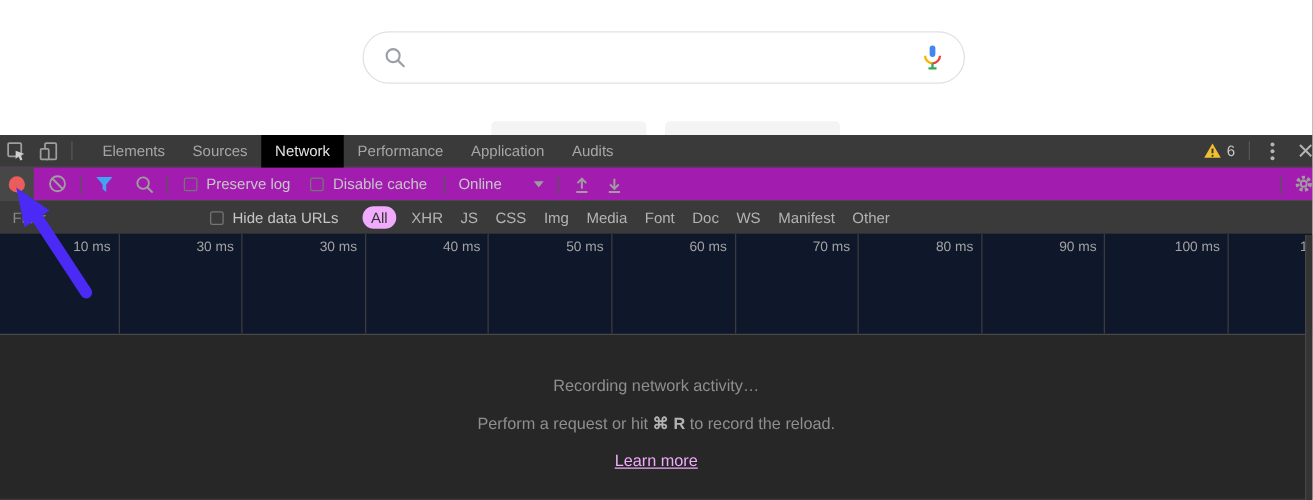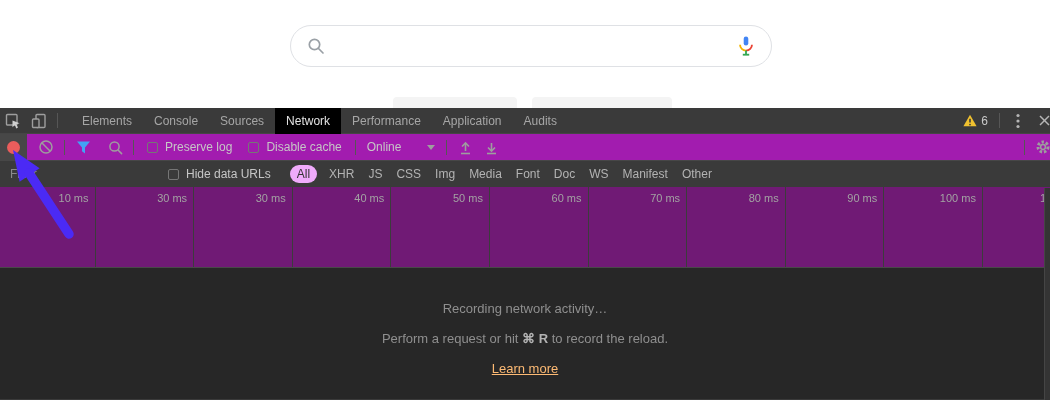--- a/index.html
+++ b/index.html
@@ -40,30 +40,30 @@
   .caret { width:0; height:0; border-left:4px solid transparent; border-right:4px solid transparent; border-top:5px solid #9e9e9e; margin-left:26px; }
   .spacer { flex:1; }
 
   .filterbar { height:26px; display:flex; align-items:center; background:#3a3a3a; }
   .filter-input { width:150px; margin-left:10px; border:none; outline:none; background:transparent; color:#ddd; font-size:12px; }
   .filter-input::placeholder { color:#8a8a8a; }
   .types { display:flex; align-items:center; margin-left:6px; }
   .type { padding:0 7px; color:#b3b3b3; white-space:nowrap; }
   .type.pill { background:#f0abfc; color:#333; border-radius:9px; padding:2px 7px; margin:0 5px; }
 
-  .timeline { position:relative; height:81px; background:#701a75; border-bottom:1px solid #484848; overflow:hidden; }
+  .timeline { position:relative; height:81px; background:#0f172a; border-bottom:1px solid #484848; overflow:hidden; }
   .gline { position:absolute; top:0; bottom:0; width:1px; background:#3c3c3c; }
   .tick-label { position:absolute; top:5px; width:80px; text-align:right; font-size:11px; color:#a3a3a3; }
   .overflow-label { position:absolute; top:5px; left:1040px; font-size:11px; color:#a3a3a3; }
 
   .empty { height:131px; background:#272727; text-align:center; padding-top:33px; color:#8f8f8f; font-size:13px; }
   .e1 { margin-bottom:15px; }
   .e2 { margin-bottom:15px; }
   .kbd { color:#b3b3b3; font-weight:bold; }
-  .learn { color:#fdba74; text-decoration:underline; cursor:pointer; }
+  .learn { color:#f0abfc; text-decoration:underline; cursor:pointer; }
 
   .gutter { position:absolute; right:0; top:80px; bottom:0; width:6px; background:#343434; border-left:1px solid #454545; }
 
   .arrow-svg { position:absolute; top:0; left:0; pointer-events:none; z-index:10; }
   .arrow-svg line { stroke:var(--arrow,#4b2af5); stroke-width:9.5; stroke-linecap:round; }
   .arrow-svg polygon { fill:var(--arrow,#4b2af5); }
 
   svg.icon { display:block; }
 </style>
 </head>
@@ -101,21 +101,20 @@
       </div>
       <div class="tb-icon">
         <svg class="icon" width="16" height="16" viewBox="0 0 16 16">
           <rect x="5" y="1.5" width="9" height="13" rx="1" fill="none" stroke="#9e9e9e" stroke-width="1.4"></rect>
           <rect x="1.5" y="6" width="6.5" height="8.5" rx="1" fill="#3a3a3a" stroke="#9e9e9e" stroke-width="1.4"></rect>
         </svg>
       </div>
       <div class="vsep"></div>
       <div class="tabs">
           <div class="tab">Elements</div>
-          <div class="tab">Console</div>
           <div class="tab">Sources</div>
           <div class="tab selected">Network</div>
           <div class="tab">Performance</div>
           <div class="tab">Application</div>
           <div class="tab">Audits</div>
         </div>
       <div class="tab-right">
         <div class="warn">
           <svg class="icon" width="14" height="13" viewBox="0 0 14 13">
             <polygon points="7,0.8 13.6,12.2 0.4,12.2" fill="var(--warning-yellow,#f0c12f)"></polygon>

